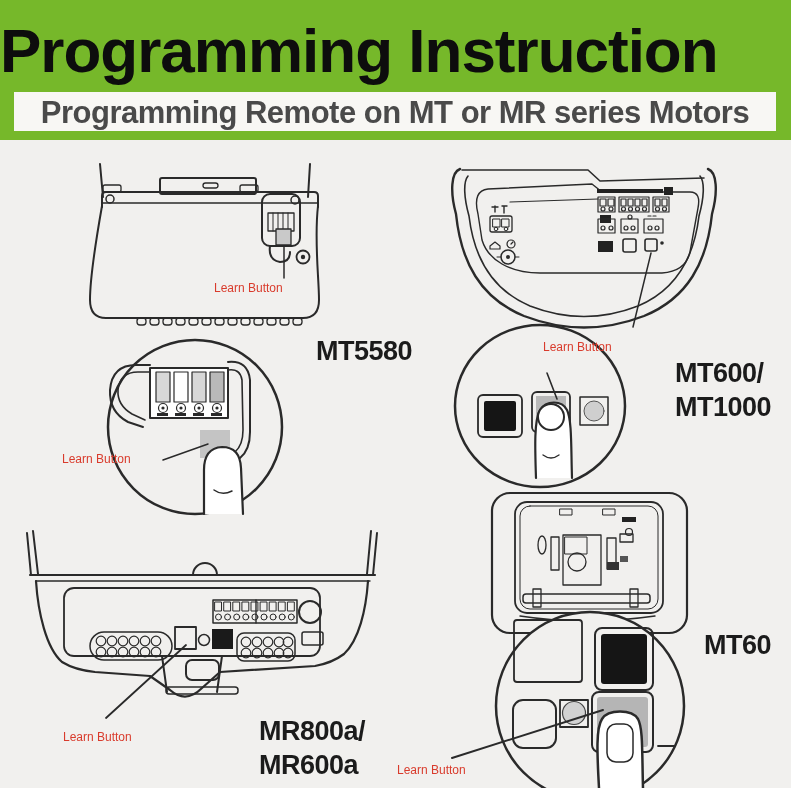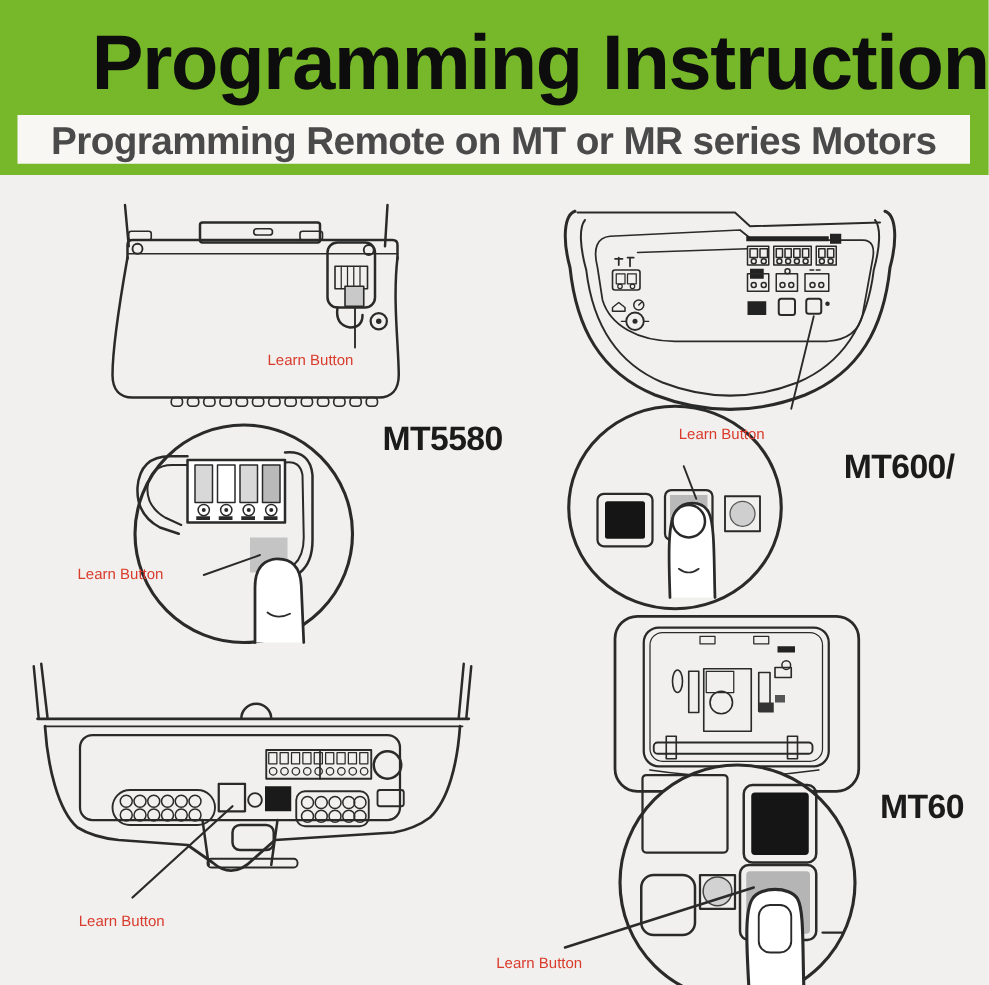--- a/index.html
+++ b/index.html
@@ -16,21 +16,21 @@
     position:relative;width:791px;height:788px;overflow:hidden;
     background:var(--canvas-bg);
     font-family:"Liberation Sans", sans-serif;
   }
   .header-band{
     position:absolute;left:0;top:0;width:791px;height:140px;
     background:var(--brand-green);z-index:1;
   }
   .page-title{
     position:absolute;left:0;top:20px;width:791px;
-    text-align:right;font-size:62px;line-height:62px;font-weight:bold;
+    text-align:left;font-size:62px;line-height:62px;font-weight:bold;
     color:var(--title-black);letter-spacing:-1px;white-space:nowrap;z-index:2;
   }
   .subtitle-bar{
     position:absolute;left:14px;top:92px;width:762px;height:39px;
     background:var(--subtitle-bar-bg);display:flex;align-items:flex-end;justify-content:center;
     z-index:2;
   }
   .subtitle-text{
     font-size:31px;font-weight:bold;color:var(--subtitle-gray);
     white-space:nowrap;letter-spacing:-0.5px;
@@ -326,19 +326,24 @@
     </g>
   </svg>
 
 
   <span class="label-red" style="left:214px;top:279px;">Learn Button</span>
   <span class="label-red" style="left:62px;top:450px;">Learn Button</span>
   <span class="label-red" style="left:543px;top:338px;">Learn Button</span>
   <span class="label-red" style="left:63px;top:728px;">Learn Button</span>
   <span class="label-red" style="left:397px;top:761px;">Learn Button</span>
 
-  <div class="model-label" style="left:306px;top:334px;">MT5580</div>
+  <div class="model-label" style="left:316px;top:334px;">MT5580</div>
   <div class="model-label" style="left:675px;top:356px;">
     <div>MT600/</div>
+    <div>MT1000</div>
+  </div>
+  <div class="model-label" style="left:259px;top:714px;">
+    <div>MR800a/</div>
+    <div>MR600a</div>
   </div>
   <div class="model-label" style="left:704px;top:628px;">MT60</div>
 
 </div>
 
 </body></html>

